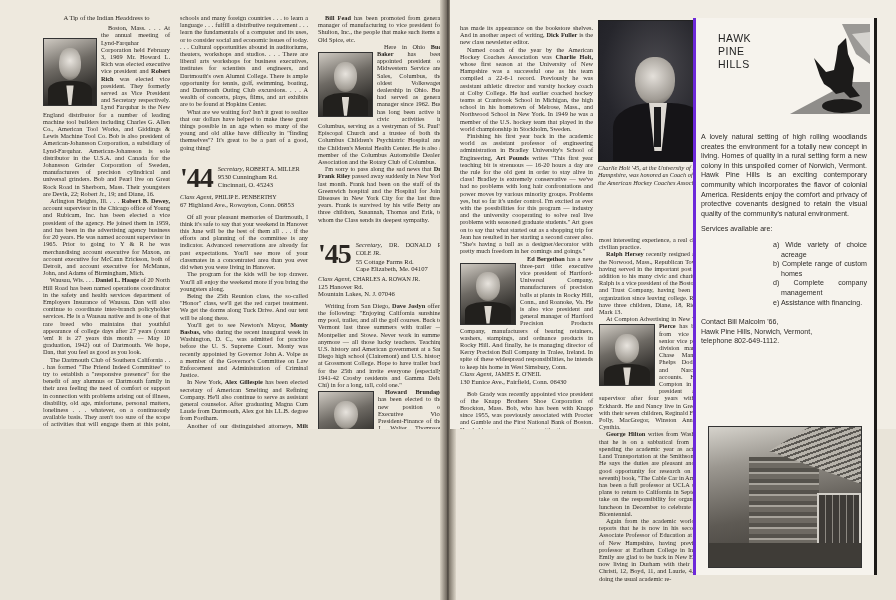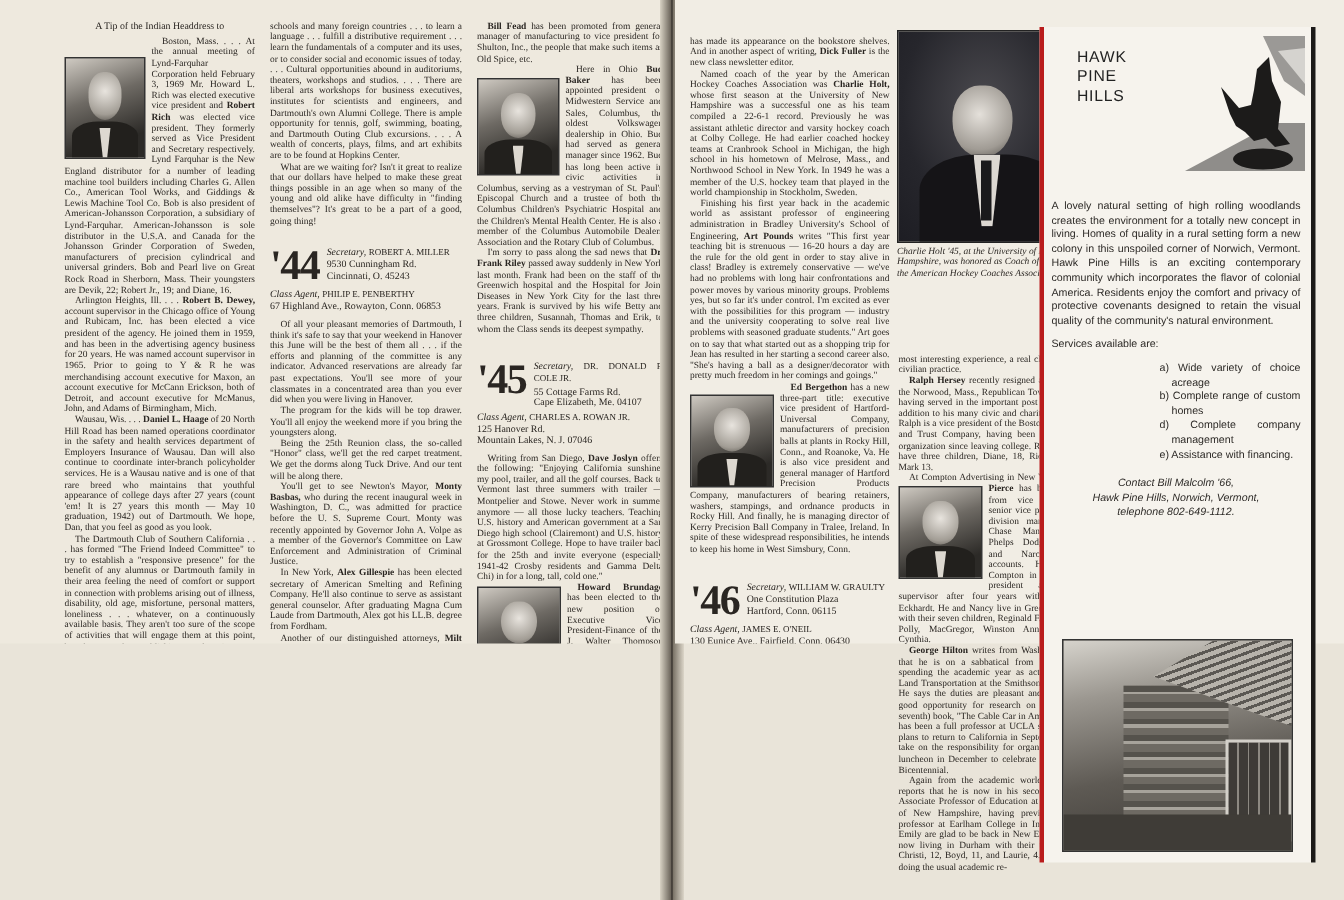--- a/index.html
+++ b/index.html
@@ -21,28 +21,28 @@
   .classhead{display:flex;align-items:flex-start;gap:5px;margin:8px 0 2px 0;}
   .classnum{font-size:28px;font-weight:bold;line-height:26px;font-family:"Liberation Serif",serif;letter-spacing:-1px;}
   .classinfo{font-size:6.6px;line-height:7.4px;}
   .classinfo i{font-style:italic;}
   .sc{font-variant:small-caps;font-size:6px;}
   .agent{font-size:6.6px;line-height:7.4px;margin-bottom:4px;}
   .float-photo{float:left;margin:2px 4px 2px 0;}
   .folio{position:absolute;top:561px;font-size:8px;}
   .runhead{position:absolute;top:562px;font-size:6.3px;letter-spacing:0.6px;}
   .caption{position:absolute;font-size:6.3px;line-height:7.4px;font-style:italic;}
-  .ad{position:absolute;left:693px;top:18px;width:178px;height:557px;border-left:3px solid #b91c1c;border-right:3px solid #1c1a18;background:#f6f3ed;}
+  .ad{position:absolute;left:693px;top:18px;width:178px;height:557px;border-left:3px solid #6d28d9;border-right:3px solid #1c1a18;background:#f6f3ed;}
   .ad-title{position:absolute;left:22px;top:14px;font-family:"Liberation Sans",sans-serif;font-size:10.5px;line-height:13px;letter-spacing:0.5px;color:#222;}
   .ad-hawk{position:absolute;right:4px;top:6px;width:80px;height:94px;}
   .ad-body{position:absolute;left:5px;top:115px;width:166px;font-family:"Liberation Sans",sans-serif;font-size:7.1px;line-height:9.6px;text-align:justify;color:#2d2a27;}
   .ad-body p{margin:0 0 6px 0;}
   .ad-body ul{list-style:none;margin:0 0 10px 0;padding:0 0 0 8px;}
   .ad-body li{padding-left:24px;text-indent:-8px;margin-left:48px;}
-  .ad-contact{text-align:center;font-style:italic;}
+  .ad-contact{}
   .ad-house{position:absolute;left:12px;top:408px;width:152px;height:140px;overflow:hidden;background:#8c8880;border:1px solid #333;}
   .bigphoto{position:absolute;left:598px;top:20px;width:127px;height:140px;background:radial-gradient(ellipse at 45% 35%,#4b4a4f 0,#26262c 55%,#1b1b21 100%);overflow:hidden;border:1px solid #222;}
 </style>
 </head>
 <body>
 
 <div class="page left">
 
   <div class="col" style="left:43px;top:14px;width:127px;">
     <p class="center" style="margin-bottom:3px;font-size:6.6px;">A Tip of the Indian Headdress to</p>
@@ -134,28 +134,20 @@
     <p class="noind"><span>has made its appearance on the bookstore shelves. And in another aspect of writing, </span><b>Dick Fuller</b><span> is the new class newsletter editor.</span></p>
     <p><span>Named coach of the year by the American Hockey Coaches Association was </span><b>Charlie Holt,</b><span> whose first season at the University of New Hampshire was a successful one as his team compiled a 22-6-1 record. Previously he was assistant athletic director and varsity hockey coach at Colby College. He had earlier coached hockey teams at Cranbrook School in Michigan, the high school in his hometown of Melrose, Mass., and Northwood School in New York. In 1949 he was a member of the U.S. hockey team that played in the world championship in Stockholm, Sweden.</span></p>
     <p><span>Finishing his first year back in the academic world as assistant professor of engineering administration in Bradley University's School of Engineering, </span><b>Art Pounds</b><span> writes "This first year teaching bit is strenuous — 16-20 hours a day are the rule for the old gent in order to stay alive in class! Bradley is extremely conservative — we've had no problems with long hair confrontations and power moves by various minority groups. Problems yes, but so far it's under control. I'm excited as ever with the possibilities for this program — industry and the university cooperating to solve real live problems with seasoned graduate students." Art goes on to say that what started out as a shopping trip for Jean has resulted in her starting a second career also. "She's having a ball as a designer/decorator with pretty much freedom in her comings and goings."</span></p>
     <p>
       <b>Ed Bergethon</b><span class="float-photo photo face" style="width:54px;height:60px;display:block;margin-top:8px;">
           <span class="head"></span>
           <span class="suit"></span>
           <span class="shirt"></span>
         </span><span> has a new three-part title: executive vice president of Hartford-Universal Company, manufacturers of precision balls at plants in Rocky Hill, Conn., and Roanoke, Va. He is also vice president and general manager of Hartford Precision Products Company, manufacturers of bearing retainers, washers, stampings, and ordnance products in Rocky Hill. And finally, he is managing director of Kerry Precision Ball Company in Tralee, Ireland. In spite of these widespread responsibilities, he intends to keep his home in West Simsbury, Conn.</span>
     </p>
-    <div class="classhead" style="margin-top:18px;">
-      <span class="classnum">'46</span>
-      <span class="classinfo">
-        <i>Secretary,</i> <span class="sc">WILLIAM W. GRAULTY</span><br>
-        <span>One Constitution Plaza</span><br>
-        <span>Hartford, Conn. 06115</span>
-      </span>
-    </div>
     <div class="agent">
       <i>Class Agent,</i> <span class="sc">JAMES E. O'NEIL</span><br>
       <span>130 Eunice Ave., Fairfield, Conn. 06430</span>
     </div>
     <p>Bob Grady was recently appointed vice president of the Knapp Brothers Shoe Corporation of Brockton, Mass. Bob, who has been with Knapp since 1955, was previously associated with Procter and Gamble and the First National Bank of Boston. He held various positions with the company throughout the country before returning to Brockton in 1962 to head up retail stores division. Bob, Jane, and their son Bob now live in South Hingham.</p>
     <p><span>From Bristol, Va., </span><b>Fred Garfield</b><span> reports that the countryside is much like New Hampshire with lakes, mountains, golf and skiing, but no Dartmouth men. Fred is managing a recent acquisition for Koppers Company. He hopes to get back to another session of the Alumni College this summer.</span></p>
     <p><span>Wayne </span><b>Fuerichs</b><span> has recently returned to Phoenix after a tour of teaching duty on the "SS. Hope." The ship was anchored at Colombo, Ceylon, and Wayne was the ear, nose and throat specialist. He found it a</span></p>
   </div>
 
   <span class="folio" style="left:22px;font-size:7.5px;"><i>Issue of</i> <span style="font-variant:small-caps;">May 1969</span></span>

